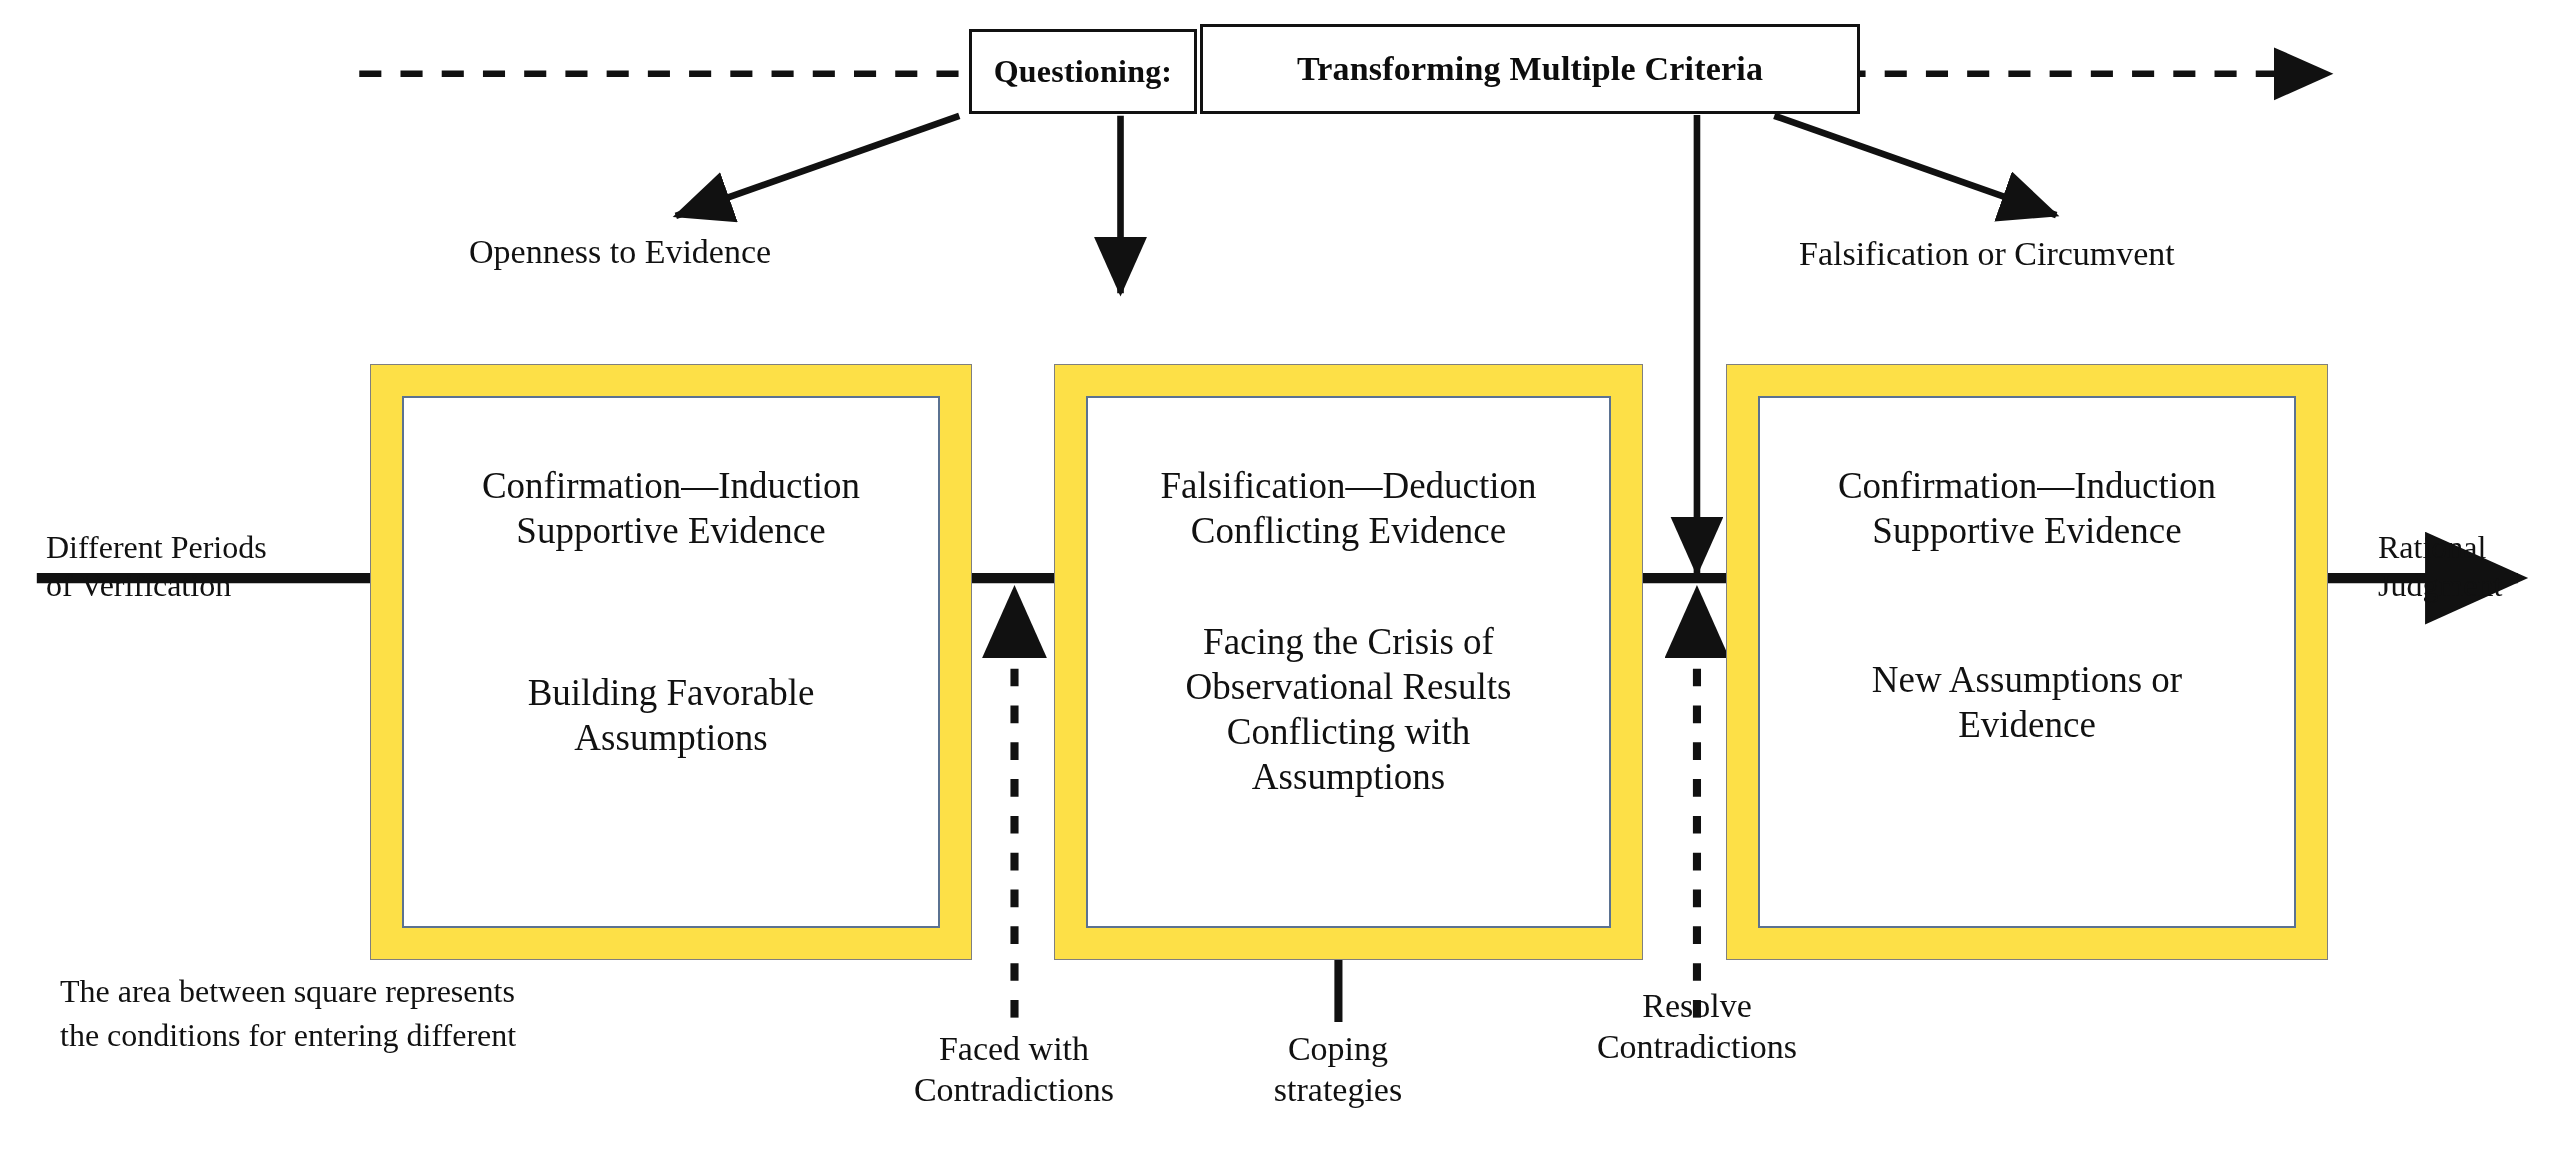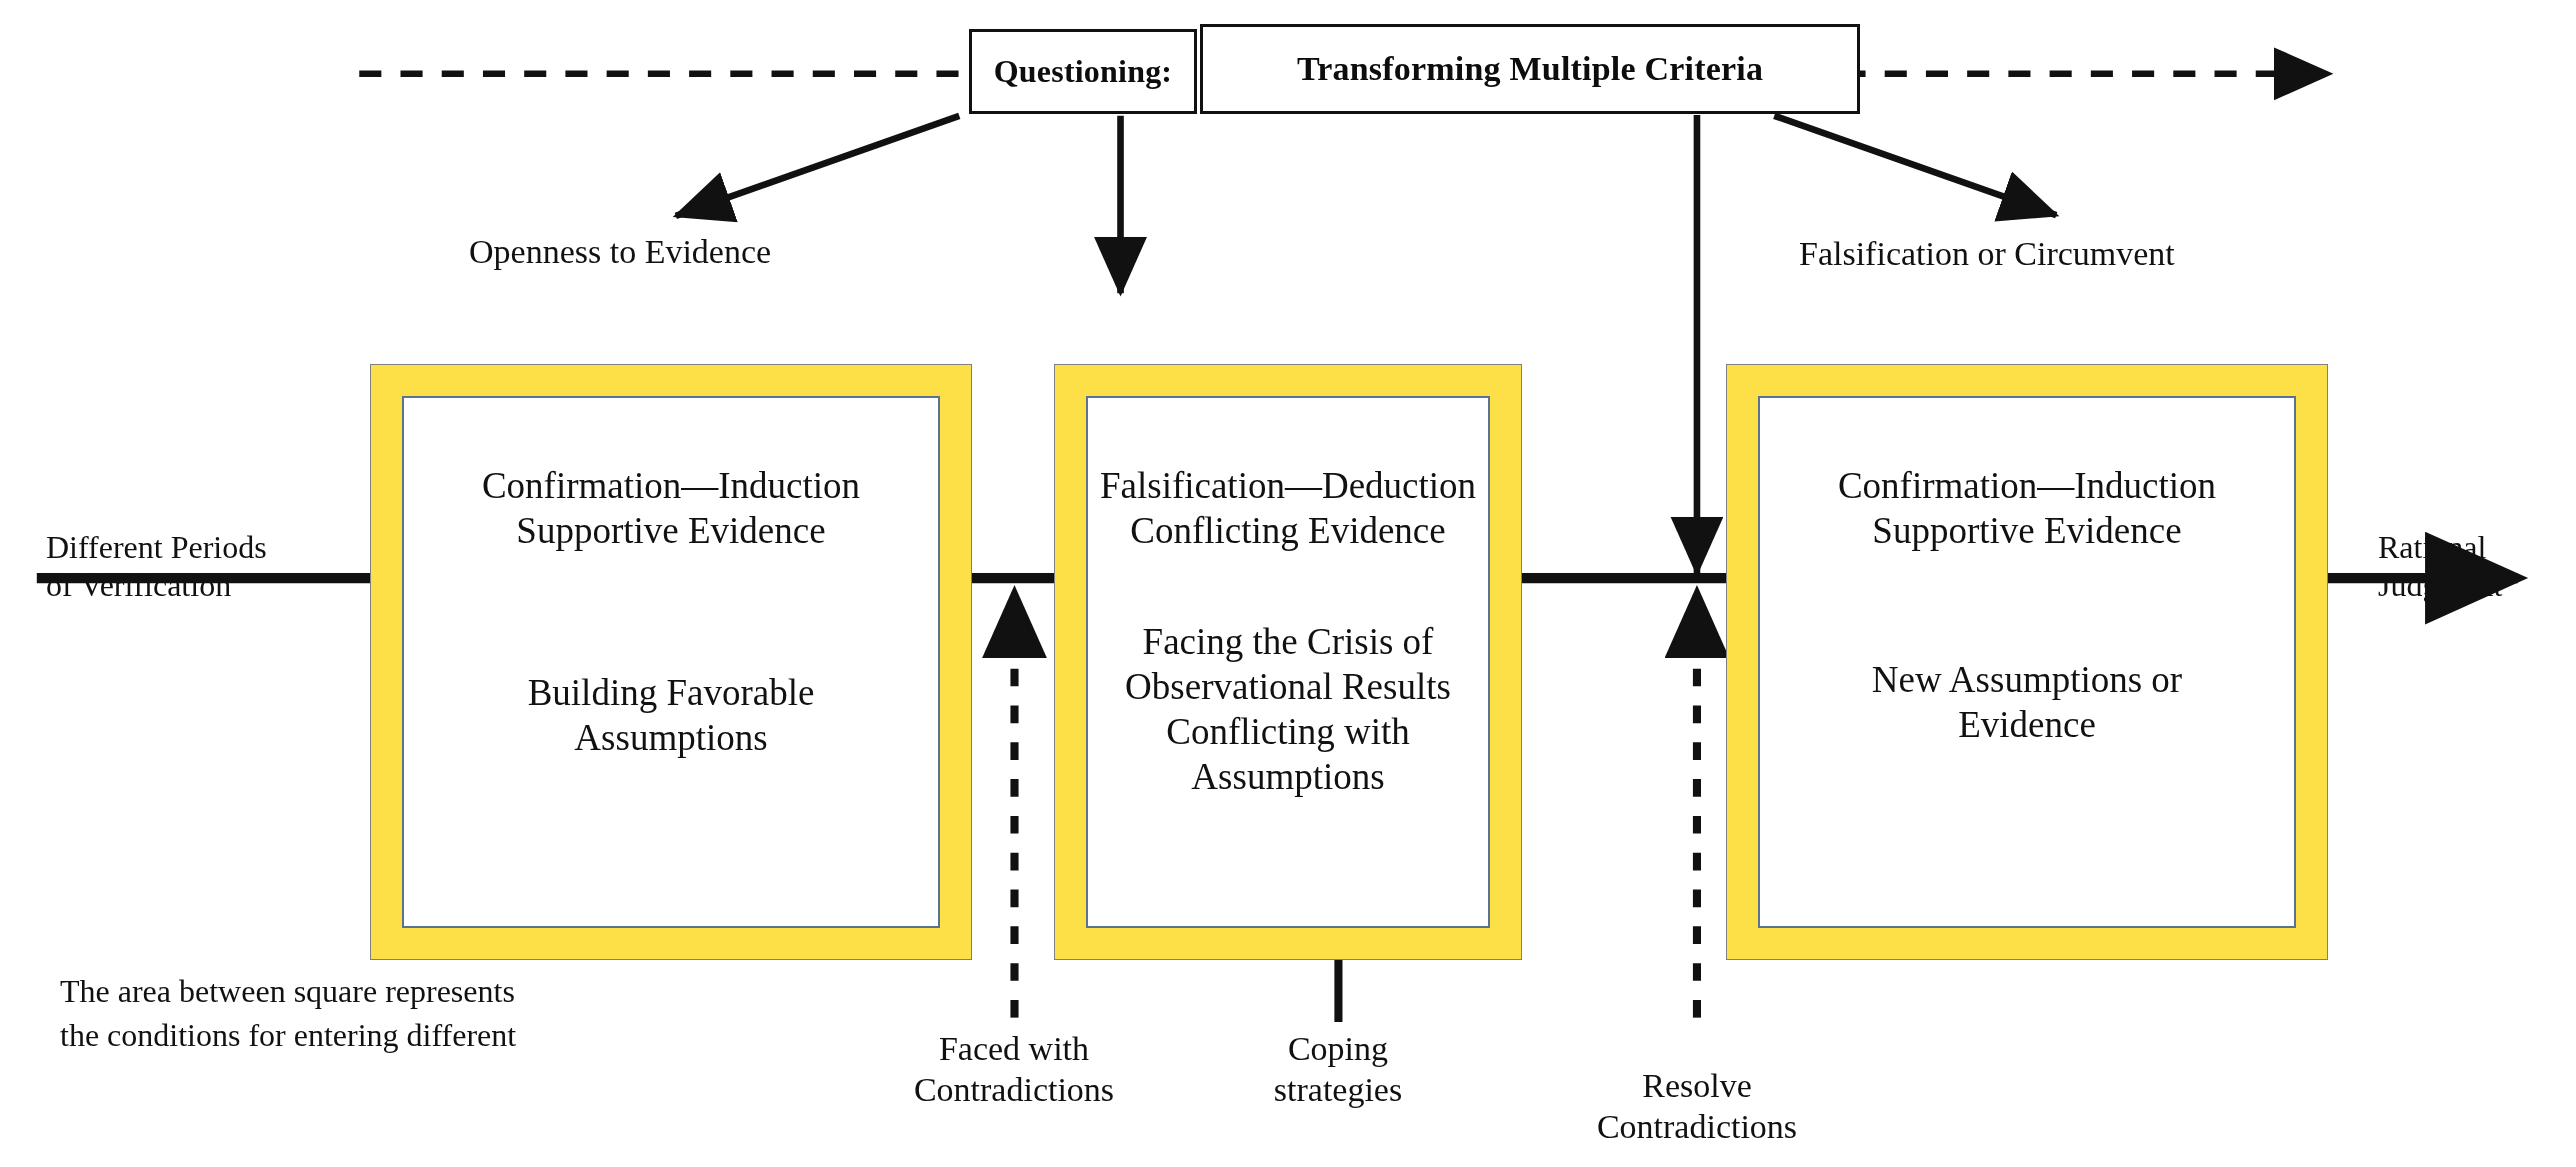--- a/index.html
+++ b/index.html
@@ -53,21 +53,21 @@
   }
   .stage-inner {
     box-sizing: border-box;
     width: 100%;
     height: 100%;
     background: #ffffff;
     border: 2.2px solid #5b7291;
     position: relative;
   }
   #stage-box-1 { left: 370px; top: 324px; width: 602px; height: 596px; }
-  #stage-box-2 { left: 1054px; top: 324px; width: 468px; height: 596px; }
+  #stage-box-2 { left: 1054px; top: 324px; width: 589px; height: 596px; }
   #stage-box-3 { left: 1726px; top: 324px; width: 602px; height: 596px; }
 
   .stage-top-text, .stage-bottom-text {
     position: absolute;
     left: 0;
     right: 0;
     text-align: center;
     font-size: 37px;
     line-height: 1.22;
     color: #111111;
@@ -103,21 +103,21 @@
     position: absolute;
     font-size: 34px;
     line-height: 1.2;
     color: #111111;
     text-align: center;
     white-space: nowrap;
     transform: translateX(-50%);
   }
   #label-faced { left: 1014px; top: 1029px; }
   #label-coping { left: 1338px; top: 1029px; }
-  #label-resolve { left: 1697px; top: 1066px; }
+  #label-resolve { left: 1697px; top: 986px; }
 
   #caption-note {
     position: absolute;
     left: 60px;
     top: 970px;
     font-size: 32px;
     line-height: 1.36;
     color: #111111;
     width: 648px;
   }

